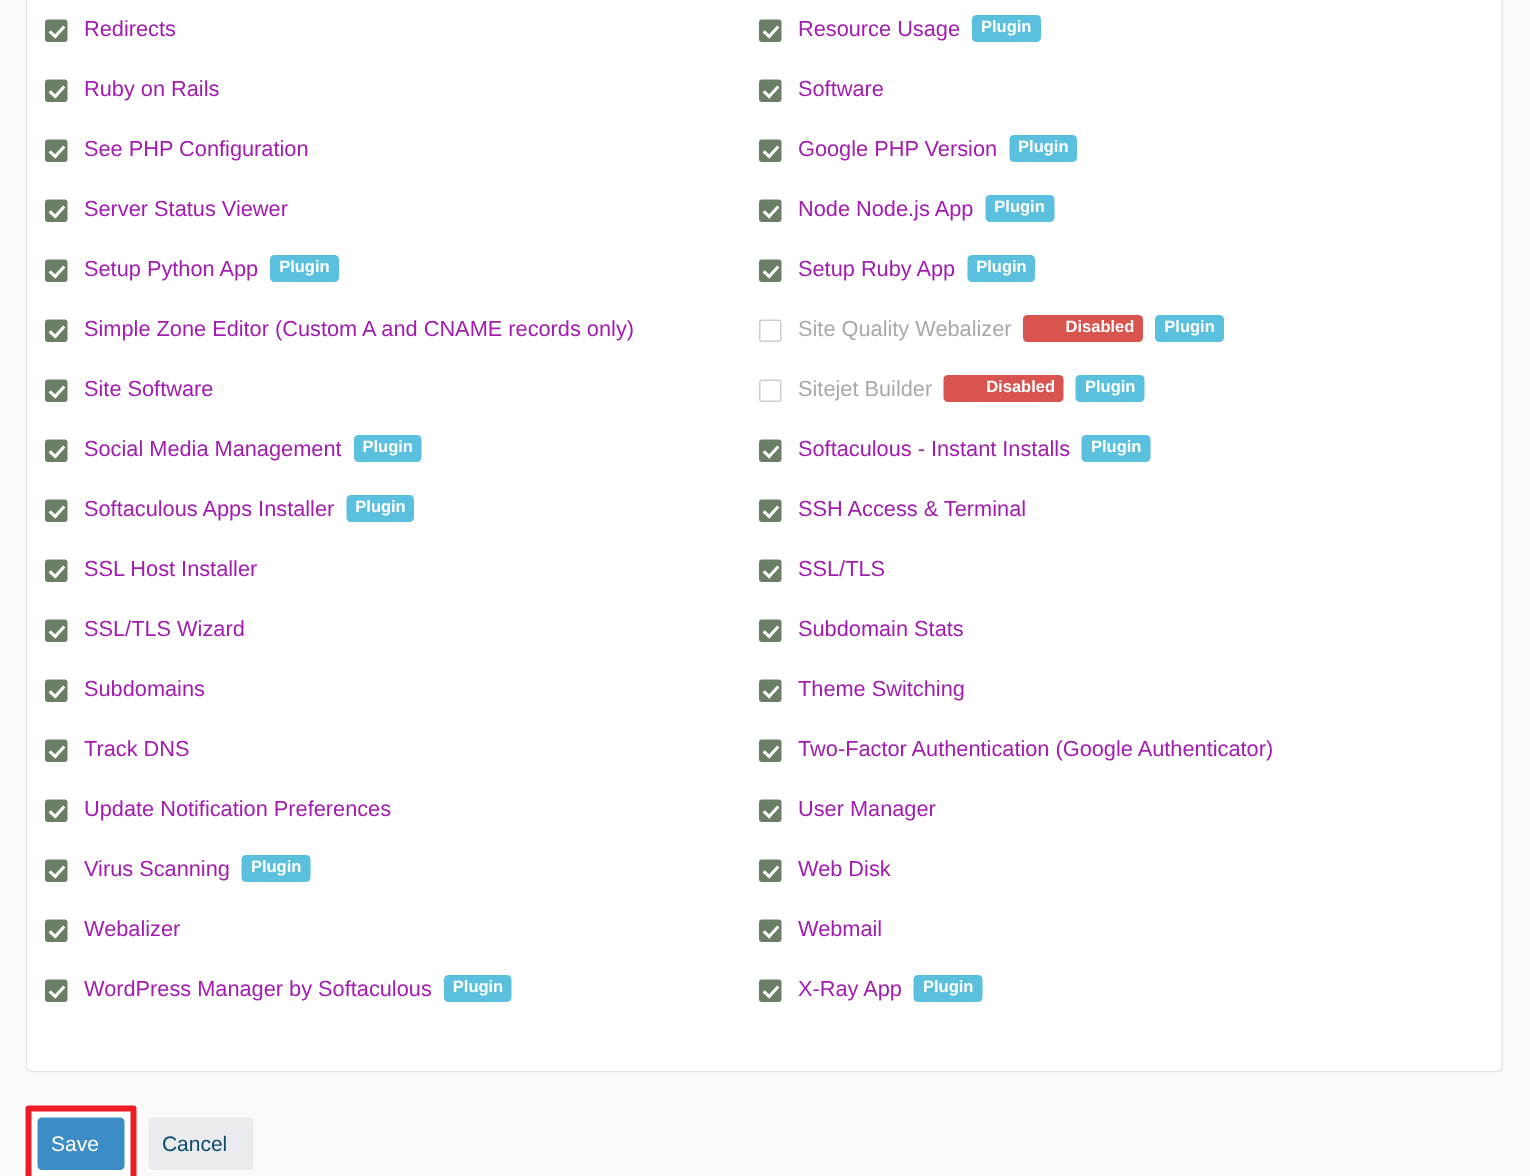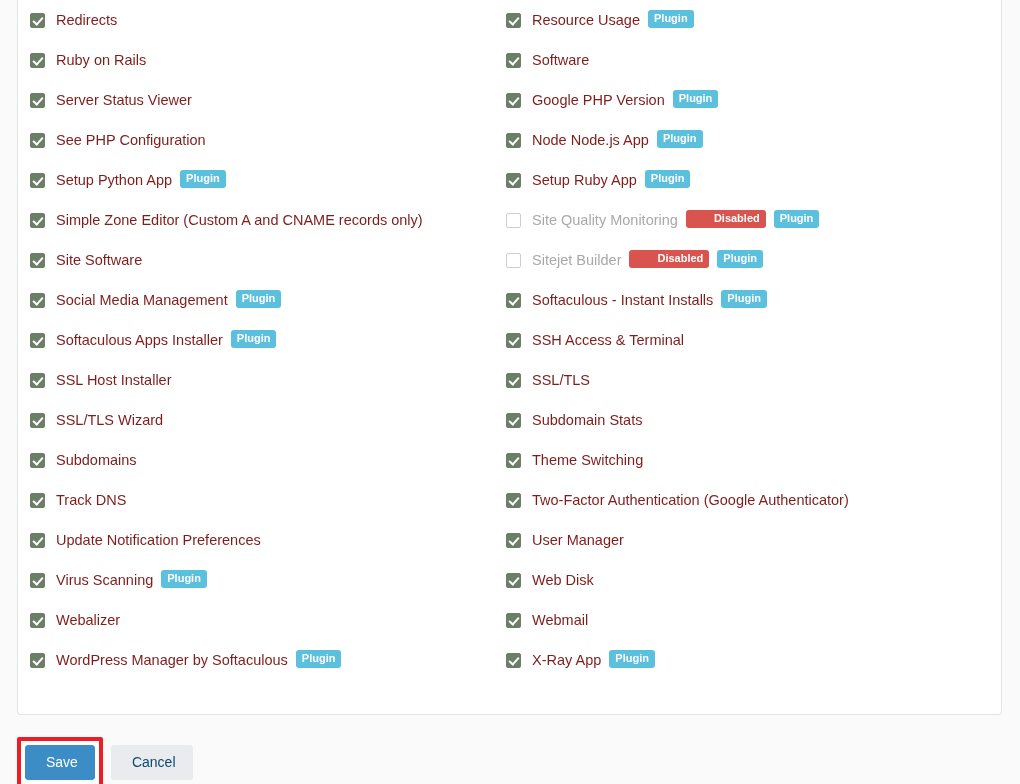--- a/index.html
+++ b/index.html
@@ -82,21 +82,21 @@
     transform: rotate(42deg);
   }
   .cb.off {
     background: #ffffff;
     border: 1px solid #cfcfcf;
   }
   .cb.off::after { display: none; }
 
   .feature-label {
     font-size: 14.5px;
-    color: #7f1d1d;
+    color: #a21caf;
     line-height: 1;
   }
   .feature-row.disabled .feature-label { color: #a9a9a9; }
 
   .badge {
     display: inline-block;
     margin-left: 8px;
     padding: 3px 6px 4px 6px;
     border-radius: 3px;
     font-size: 11px;
@@ -115,21 +115,21 @@
     position: absolute;
     left: 17px;
     top: 737px;
     display: flex;
     align-items: center;
   }
   .btn {
     font-family: "Liberation Sans", "DejaVu Sans", sans-serif;
     font-size: 14px;
     line-height: 1;
-    padding: 9px 16px 10px 20px;
+    padding: 9px 16px 10px 8px;
     border-radius: 3px;
     border: 1px solid transparent;
     cursor: pointer;
   }
   .btn-save {
     background: #3c8dc5;
     border-color: #3c8dc5;
     color: #ffffff;
   }
   .btn-cancel {
@@ -157,25 +157,25 @@
         <div class="feature-row">
           <span class="cb"></span>
           <span class="feature-label">Redirects</span>
         </div>
         <div class="feature-row">
           <span class="cb"></span>
           <span class="feature-label">Ruby on Rails</span>
         </div>
         <div class="feature-row">
           <span class="cb"></span>
+          <span class="feature-label">See PHP Configuration</span>
+        </div>
+        <div class="feature-row">
+          <span class="cb"></span>
           <span class="feature-label">Server Status Viewer</span>
-        </div>
-        <div class="feature-row">
-          <span class="cb"></span>
-          <span class="feature-label">See PHP Configuration</span>
         </div>
         <div class="feature-row">
           <span class="cb"></span>
           <span class="feature-label">Setup Python App</span>
           <span class="badge badge-plugin">Plugin</span>
         </div>
         <div class="feature-row">
           <span class="cb"></span>
           <span class="feature-label">Simple Zone Editor (Custom A and CNAME records only)</span>
         </div>
@@ -248,21 +248,21 @@
           <span class="feature-label">Node Node.js App</span>
           <span class="badge badge-plugin">Plugin</span>
         </div>
         <div class="feature-row">
           <span class="cb"></span>
           <span class="feature-label">Setup Ruby App</span>
           <span class="badge badge-plugin">Plugin</span>
         </div>
         <div class="feature-row disabled">
           <span class="cb off"></span>
-          <span class="feature-label">Site Quality Monitoring</span>
+          <span class="feature-label">Site Quality Webalizer</span>
           <span class="badge badge-disabled">Disabled</span>
           <span class="badge badge-plugin">Plugin</span>
         </div>
         <div class="feature-row disabled">
           <span class="cb off"></span>
           <span class="feature-label">Sitejet Builder</span>
           <span class="badge badge-disabled">Disabled</span>
           <span class="badge badge-plugin">Plugin</span>
         </div>
         <div class="feature-row">

